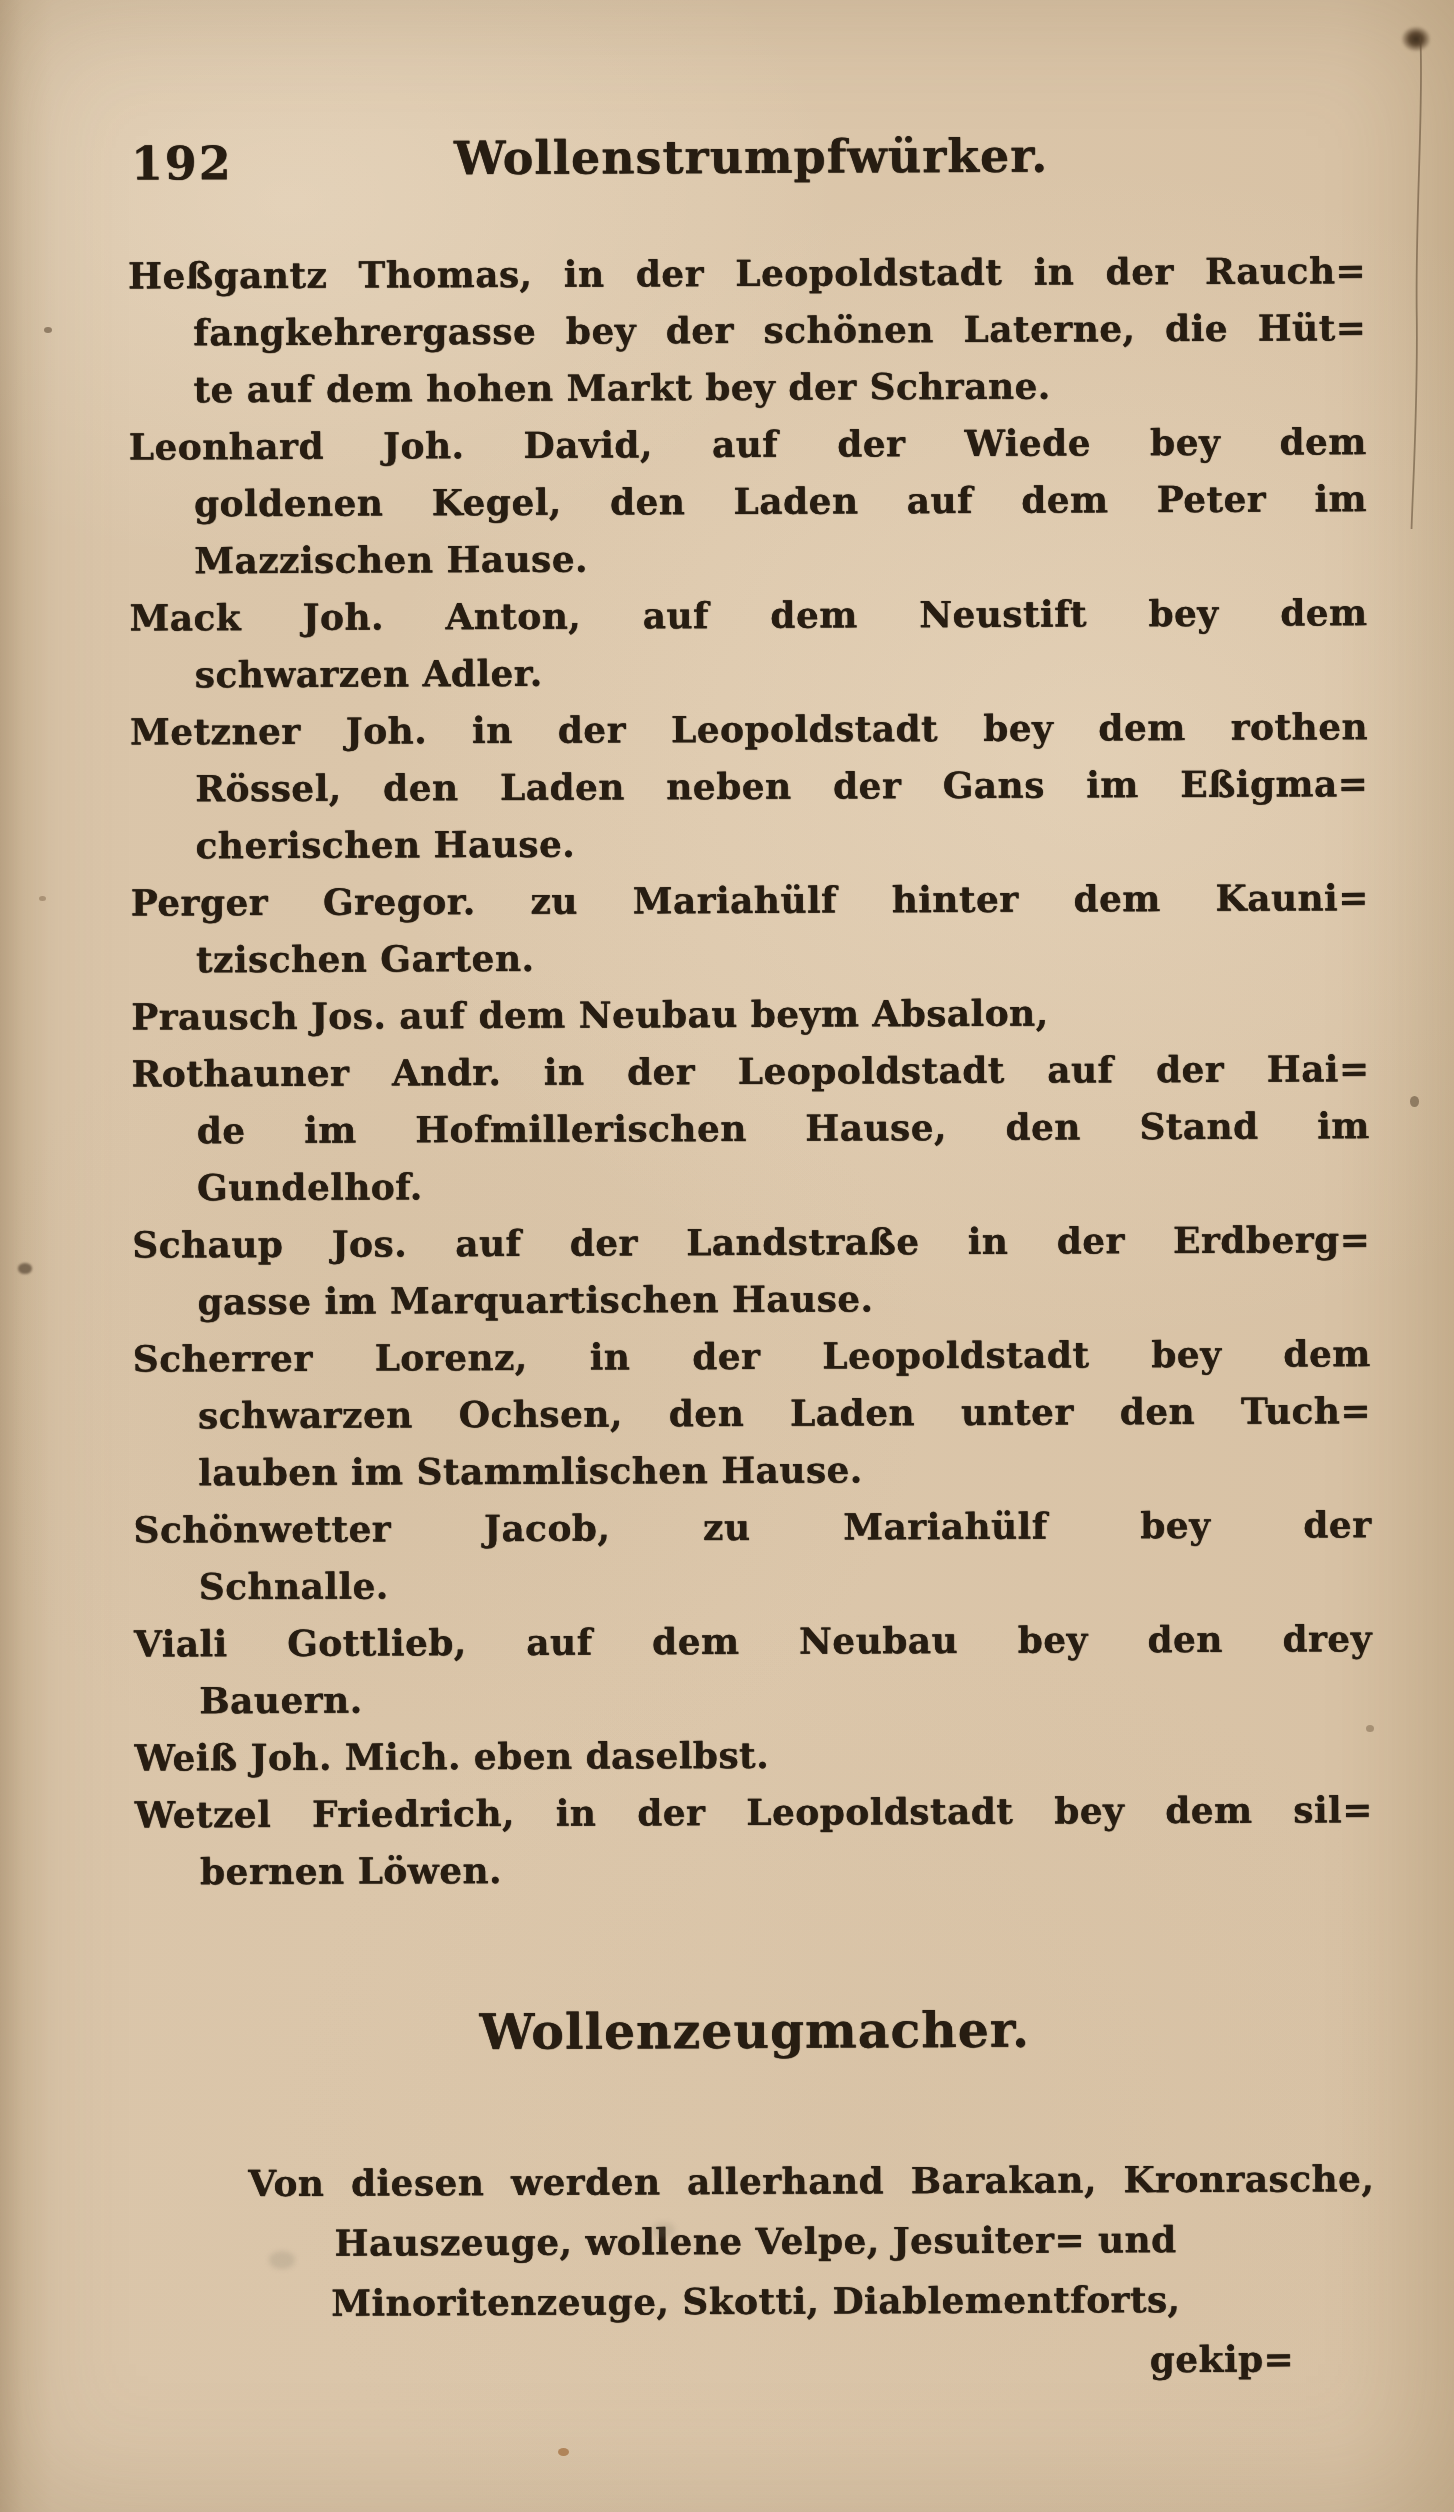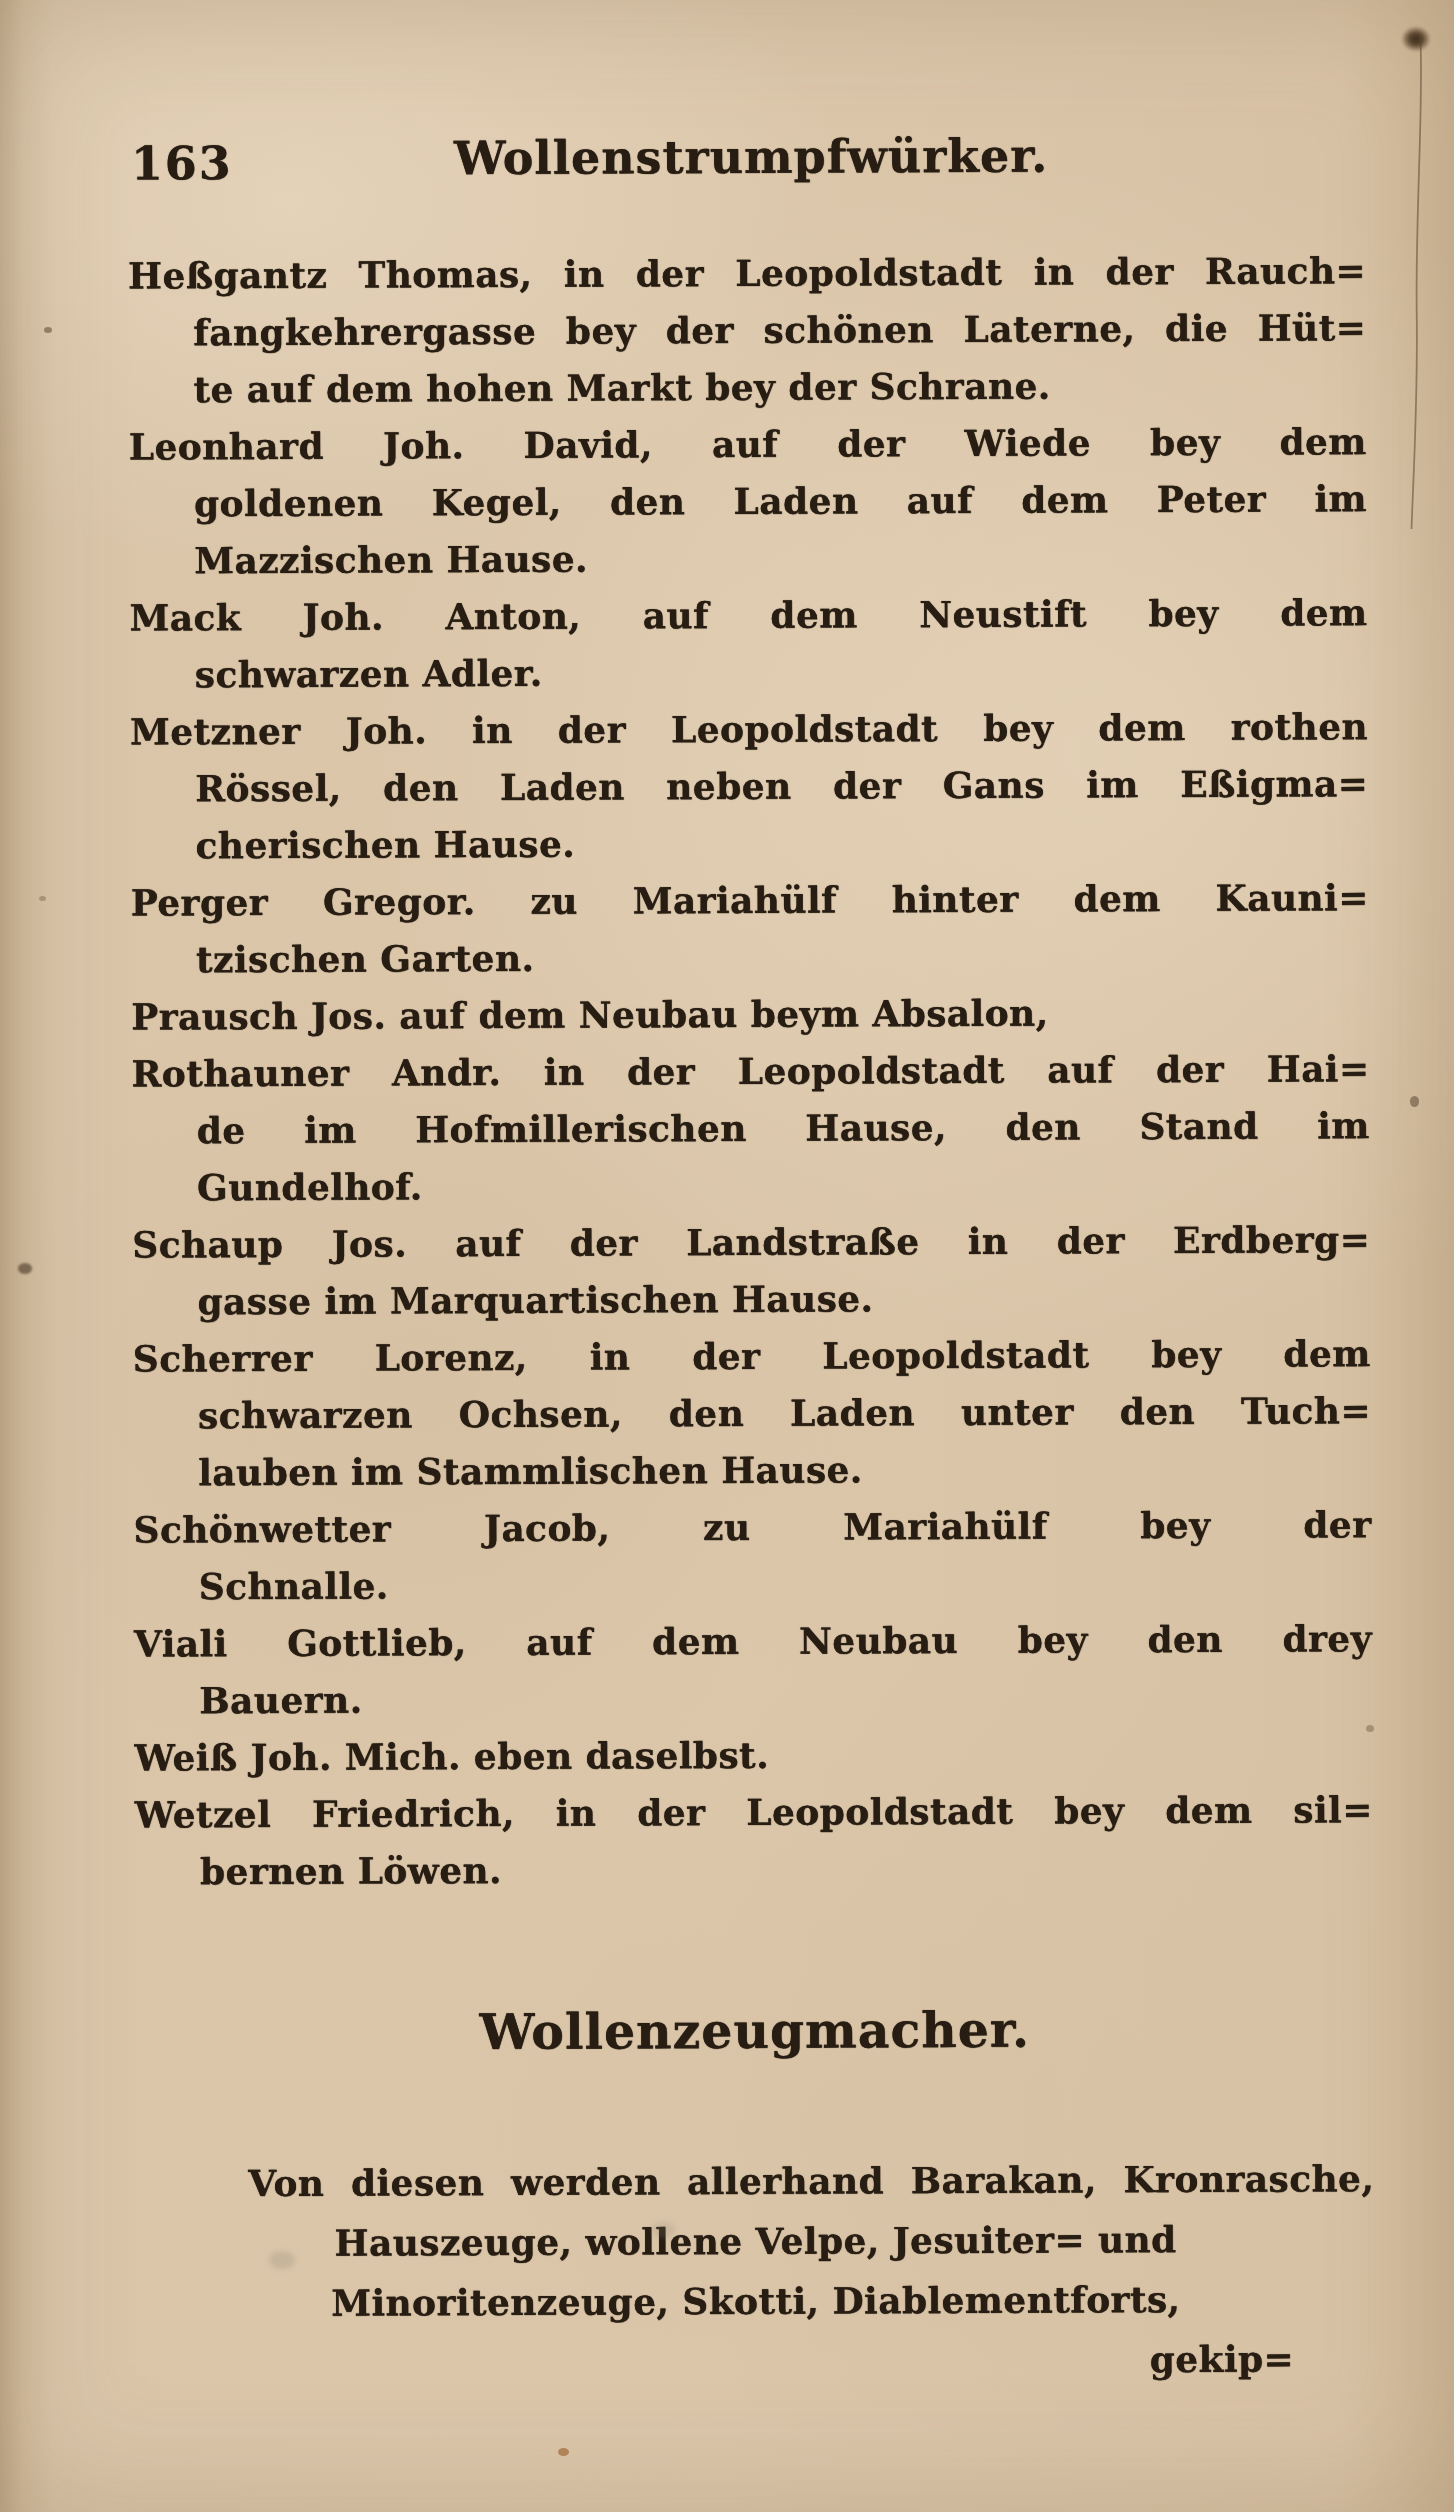--- a/index.html
+++ b/index.html
@@ -86,21 +86,21 @@
   #speck-8{left:652px;top:2222px;width:23px;height:16px;background:rgba(140,130,110,.2);filter:blur(2.6px);}
 </style>
 </head>
 <body>
 
 <div id="scan-page">
 
   <div id="text-block">
 
     <div class="running-header">
-      <div class="page-number ink">163</div>
+      <div class="page-number ink">192</div>
       <div class="running-title ink">Wollenstrumpfwürker.</div>
     </div>
 
     <div class="entries">
 
       <div class="entry">
         <div class="line fill ink">Heßgantz Thomas, in der Leopoldstadt in der Rauch=</div>
         <div class="line fill cont ink">fangkehrergasse bey der schönen Laterne, die Hüt=</div>
         <div class="line cont ink">te auf dem hohen Markt bey der Schrane.</div>
       </div>

